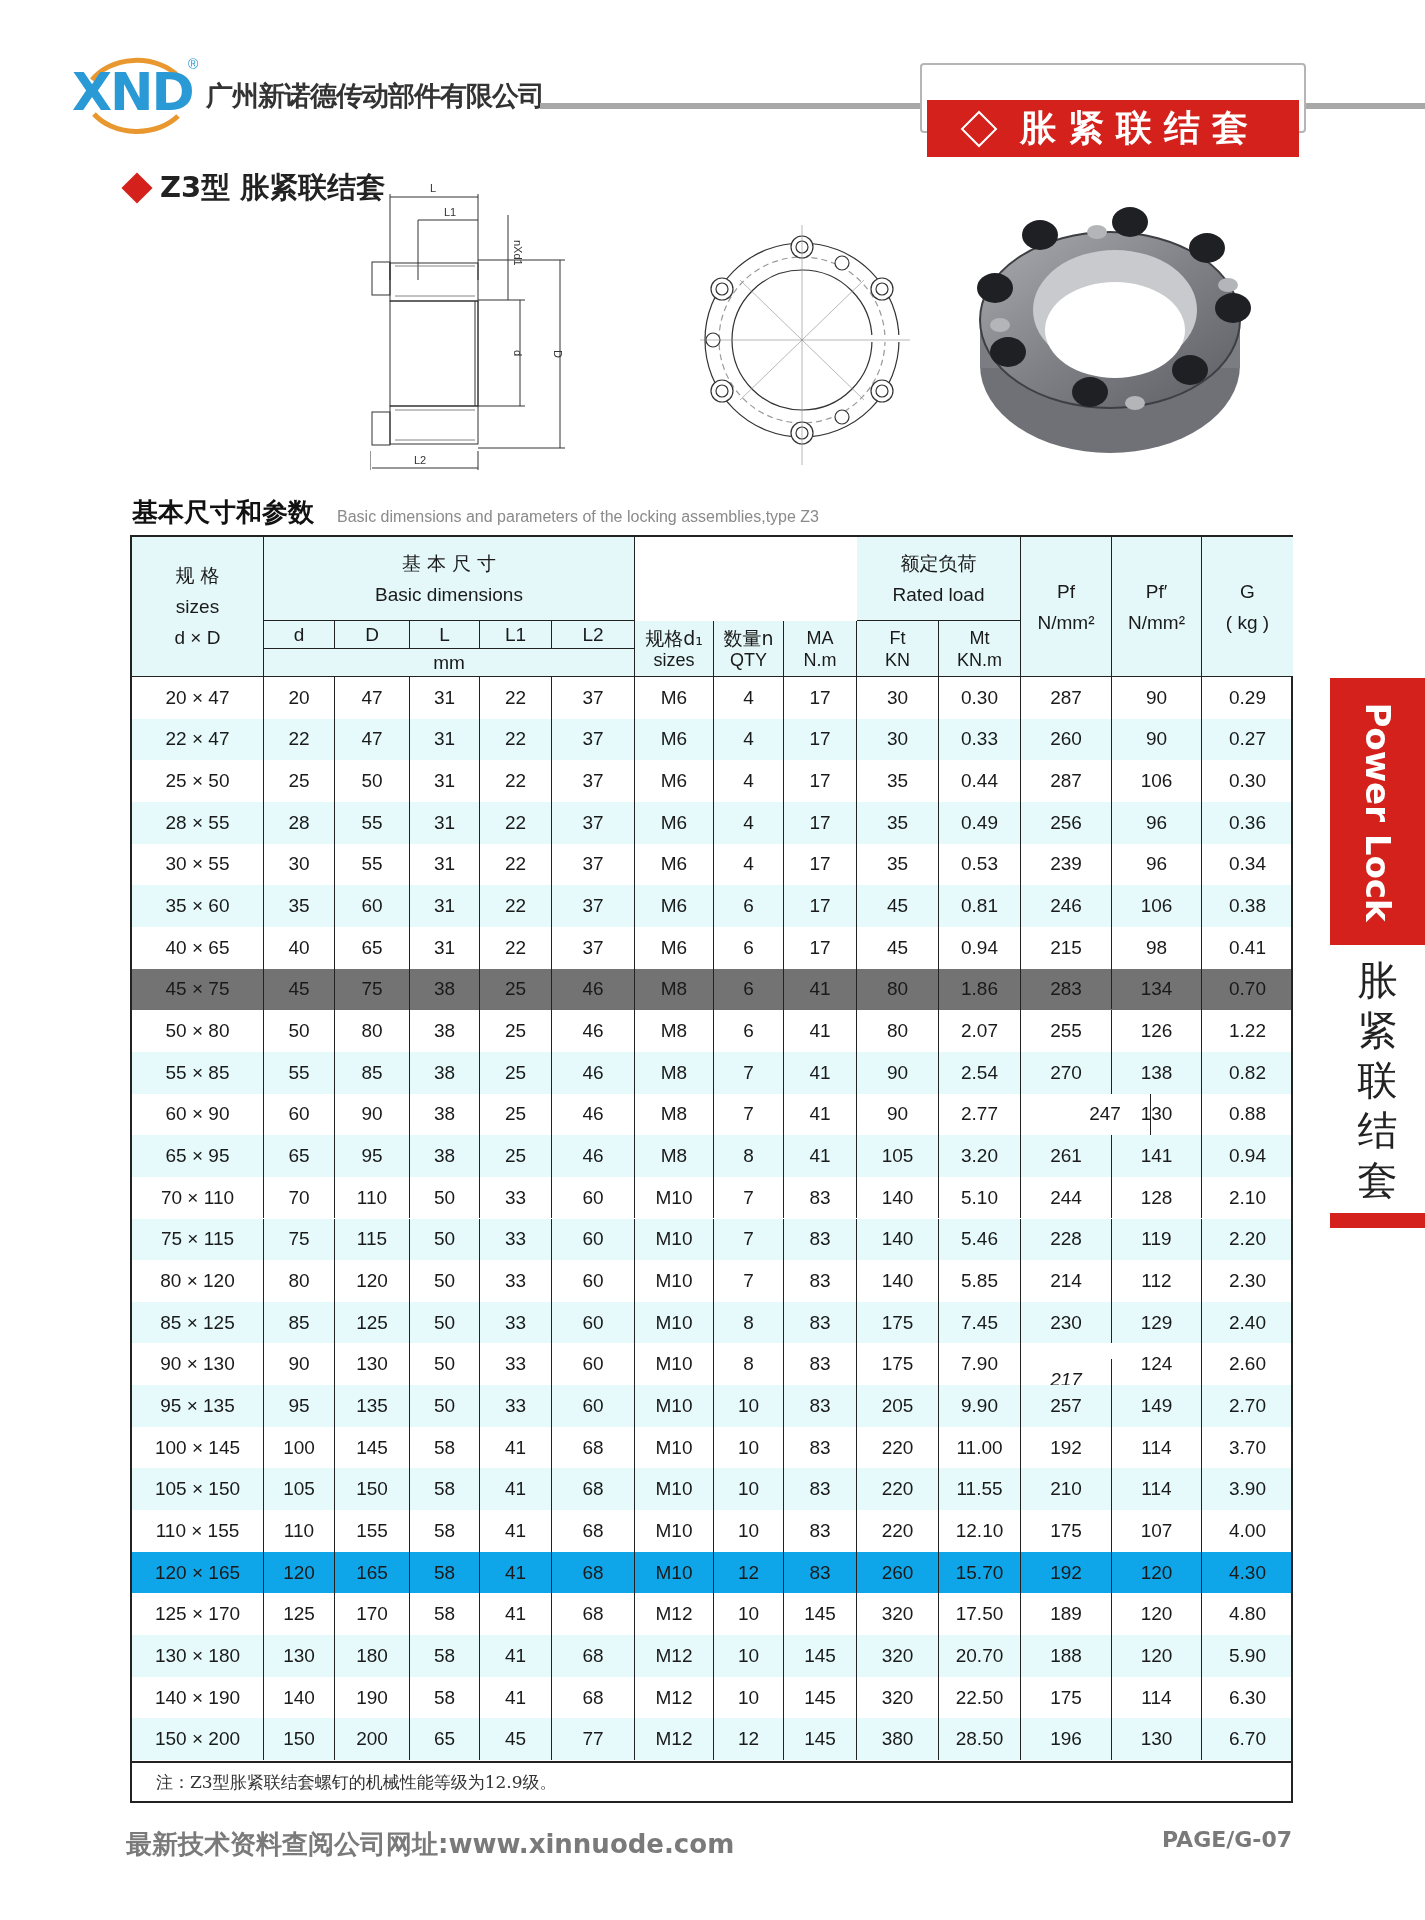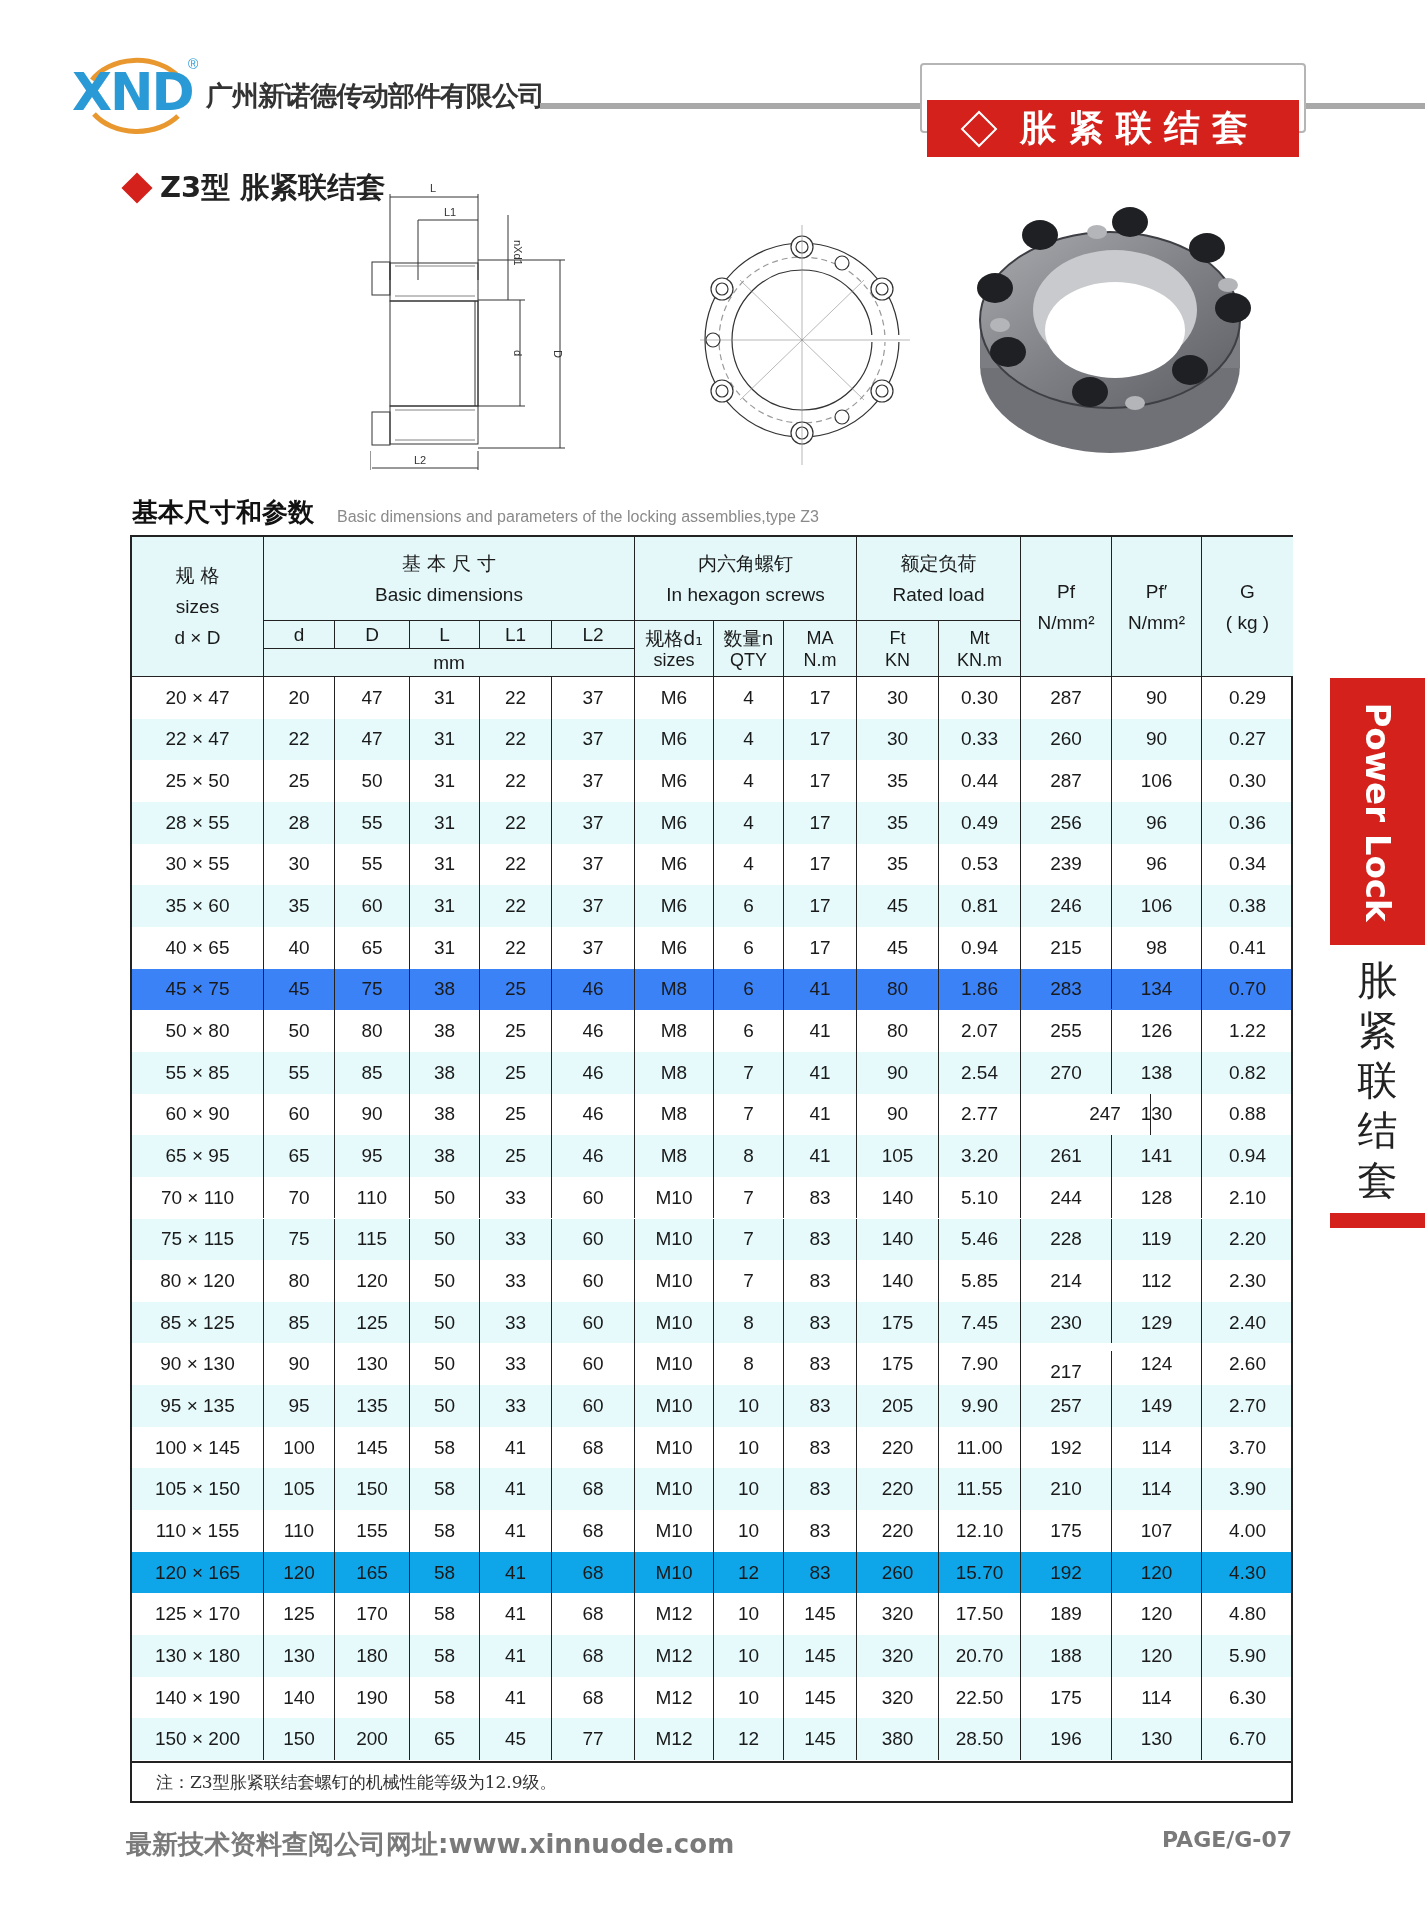--- a/index.html
+++ b/index.html
@@ -199,24 +199,20 @@
   <div class="cell hdr" style="left:348px;top:84px;width:72px;height:28px;">
       <span>L1</span>
     </div>
   <div class="cell hdr" style="left:420px;top:84px;width:83px;height:28px;">
       <span>L2</span>
     </div>
   <div class="cell hdr" style="left:132px;top:112px;width:371px;height:28px;">
       <span>mm</span>
     </div>
 
-  <div class="cell hdr" style="left:503px;top:0;width:222px;height:84px;">
-    <span class="cn">内六角螺钉</span>
-    <span>In hexagon screws</span>
-  </div>
   <div class="cell hdr sub" style="left:503px;top:84px;width:79px;height:56px;">
     <span class="cn">规格d₁</span>
     <span>sizes</span>
   </div>
   <div class="cell hdr sub" style="left:582px;top:84px;width:70px;height:56px;">
     <span class="cn">数量n</span>
     <span>QTY</span>
   </div>
   <div class="cell hdr sub" style="left:652px;top:84px;width:73px;height:56px;">
     <span>MA</span>
@@ -355,21 +351,21 @@
         <div class="cell" style="left: 420px; width: 83px; top: 0px; height: 41.6538px; border-right: 1.5px solid rgb(34, 34, 34);">37</div>
         <div class="cell" style="left: 503px; width: 79px; top: 0px; height: 41.6538px; border-right: 1.5px solid rgb(34, 34, 34);">M6</div>
         <div class="cell" style="left: 582px; width: 70px; top: 0px; height: 41.6538px; border-right: 1.5px solid rgb(34, 34, 34);">6</div>
         <div class="cell" style="left: 652px; width: 73px; top: 0px; height: 41.6538px; border-right: 1.5px solid rgb(34, 34, 34);">17</div>
         <div class="cell" style="left: 725px; width: 82px; top: 0px; height: 41.6538px; border-right: 1.5px solid rgb(34, 34, 34);">45</div>
         <div class="cell" style="left: 807px; width: 82px; top: 0px; height: 41.6538px; border-right: 1.5px solid rgb(34, 34, 34);">0.94</div>
         <div class="cell" style="left: 889px; width: 91px; top: 0px; height: 41.6538px; border-right: 1.5px solid rgb(34, 34, 34);">215</div>
         <div class="cell" style="left: 980px; width: 90px; top: 0px; height: 41.6538px; border-right: 1.5px solid rgb(34, 34, 34);">98</div>
         <div class="cell" style="left: 1070px; width: 91px; top: 0px; height: 41.6538px;">0.41</div>
       </div>
-      <div class="data-row" style="top: 291.577px; height: 41.6538px; background: #3b82f6;">
+      <div class="data-row" style="top: 291.577px; height: 41.6538px; background: #737373;">
         <div class="cell" style="left: 0px; width: 132px; top: 0px; height: 41.6538px; border-right: 1.5px solid rgb(34, 34, 34);">45 × 75</div>
         <div class="cell" style="left: 132px; width: 71px; top: 0px; height: 41.6538px; border-right: 1.5px solid rgb(34, 34, 34);">45</div>
         <div class="cell" style="left: 203px; width: 75px; top: 0px; height: 41.6538px; border-right: 1.5px solid rgb(34, 34, 34);">75</div>
         <div class="cell" style="left: 278px; width: 70px; top: 0px; height: 41.6538px; border-right: 1.5px solid rgb(34, 34, 34);">38</div>
         <div class="cell" style="left: 348px; width: 72px; top: 0px; height: 41.6538px; border-right: 1.5px solid rgb(34, 34, 34);">25</div>
         <div class="cell" style="left: 420px; width: 83px; top: 0px; height: 41.6538px; border-right: 1.5px solid rgb(34, 34, 34);">46</div>
         <div class="cell" style="left: 503px; width: 79px; top: 0px; height: 41.6538px; border-right: 1.5px solid rgb(34, 34, 34);">M8</div>
         <div class="cell" style="left: 582px; width: 70px; top: 0px; height: 41.6538px; border-right: 1.5px solid rgb(34, 34, 34);">6</div>
         <div class="cell" style="left: 652px; width: 73px; top: 0px; height: 41.6538px; border-right: 1.5px solid rgb(34, 34, 34);">41</div>
         <div class="cell" style="left: 725px; width: 82px; top: 0px; height: 41.6538px; border-right: 1.5px solid rgb(34, 34, 34);">80</div>
@@ -511,21 +507,21 @@
         <div class="cell" style="left: 132px; width: 71px; top: 0px; height: 41.6538px; border-right: 1.5px solid rgb(34, 34, 34);">90</div>
         <div class="cell" style="left: 203px; width: 75px; top: 0px; height: 41.6538px; border-right: 1.5px solid rgb(34, 34, 34);">130</div>
         <div class="cell" style="left: 278px; width: 70px; top: 0px; height: 41.6538px; border-right: 1.5px solid rgb(34, 34, 34);">50</div>
         <div class="cell" style="left: 348px; width: 72px; top: 0px; height: 41.6538px; border-right: 1.5px solid rgb(34, 34, 34);">33</div>
         <div class="cell" style="left: 420px; width: 83px; top: 0px; height: 41.6538px; border-right: 1.5px solid rgb(34, 34, 34);">60</div>
         <div class="cell" style="left: 503px; width: 79px; top: 0px; height: 41.6538px; border-right: 1.5px solid rgb(34, 34, 34);">M10</div>
         <div class="cell" style="left: 582px; width: 70px; top: 0px; height: 41.6538px; border-right: 1.5px solid rgb(34, 34, 34);">8</div>
         <div class="cell" style="left: 652px; width: 73px; top: 0px; height: 41.6538px; border-right: 1.5px solid rgb(34, 34, 34);">83</div>
         <div class="cell" style="left: 725px; width: 82px; top: 0px; height: 41.6538px; border-right: 1.5px solid rgb(34, 34, 34);">175</div>
         <div class="cell" style="left: 807px; width: 82px; top: 0px; height: 41.6538px; border-right: 1.5px solid rgb(34, 34, 34);">7.90</div>
-        <div class="cell" style="left: 889px; width: 91px; top: 8px; height: 41.6538px; border-right: 1.5px solid rgb(34, 34, 34);">217</div>
+        <div class="cell" style="left: 889px; width: 91px; top: 16px; height: 41.6538px; border-right: 1.5px solid rgb(34, 34, 34); font-style: italic;">217</div>
         <div class="cell" style="left: 980px; width: 90px; top: 0px; height: 41.6538px; border-right: 1.5px solid rgb(34, 34, 34);">124</div>
         <div class="cell" style="left: 1070px; width: 91px; top: 0px; height: 41.6538px;">2.60</div>
       </div>
       <div class="data-row" style="top: 708.115px; height: 41.6538px; background: rgb(230, 250, 252);">
         <div class="cell" style="left: 0px; width: 132px; top: 0px; height: 41.6538px; border-right: 1.5px solid rgb(34, 34, 34);">95 × 135</div>
         <div class="cell" style="left: 132px; width: 71px; top: 0px; height: 41.6538px; border-right: 1.5px solid rgb(34, 34, 34);">95</div>
         <div class="cell" style="left: 203px; width: 75px; top: 0px; height: 41.6538px; border-right: 1.5px solid rgb(34, 34, 34);">135</div>
         <div class="cell" style="left: 278px; width: 70px; top: 0px; height: 41.6538px; border-right: 1.5px solid rgb(34, 34, 34);">50</div>
         <div class="cell" style="left: 348px; width: 72px; top: 0px; height: 41.6538px; border-right: 1.5px solid rgb(34, 34, 34);">33</div>
         <div class="cell" style="left: 420px; width: 83px; top: 0px; height: 41.6538px; border-right: 1.5px solid rgb(34, 34, 34);">60</div>

